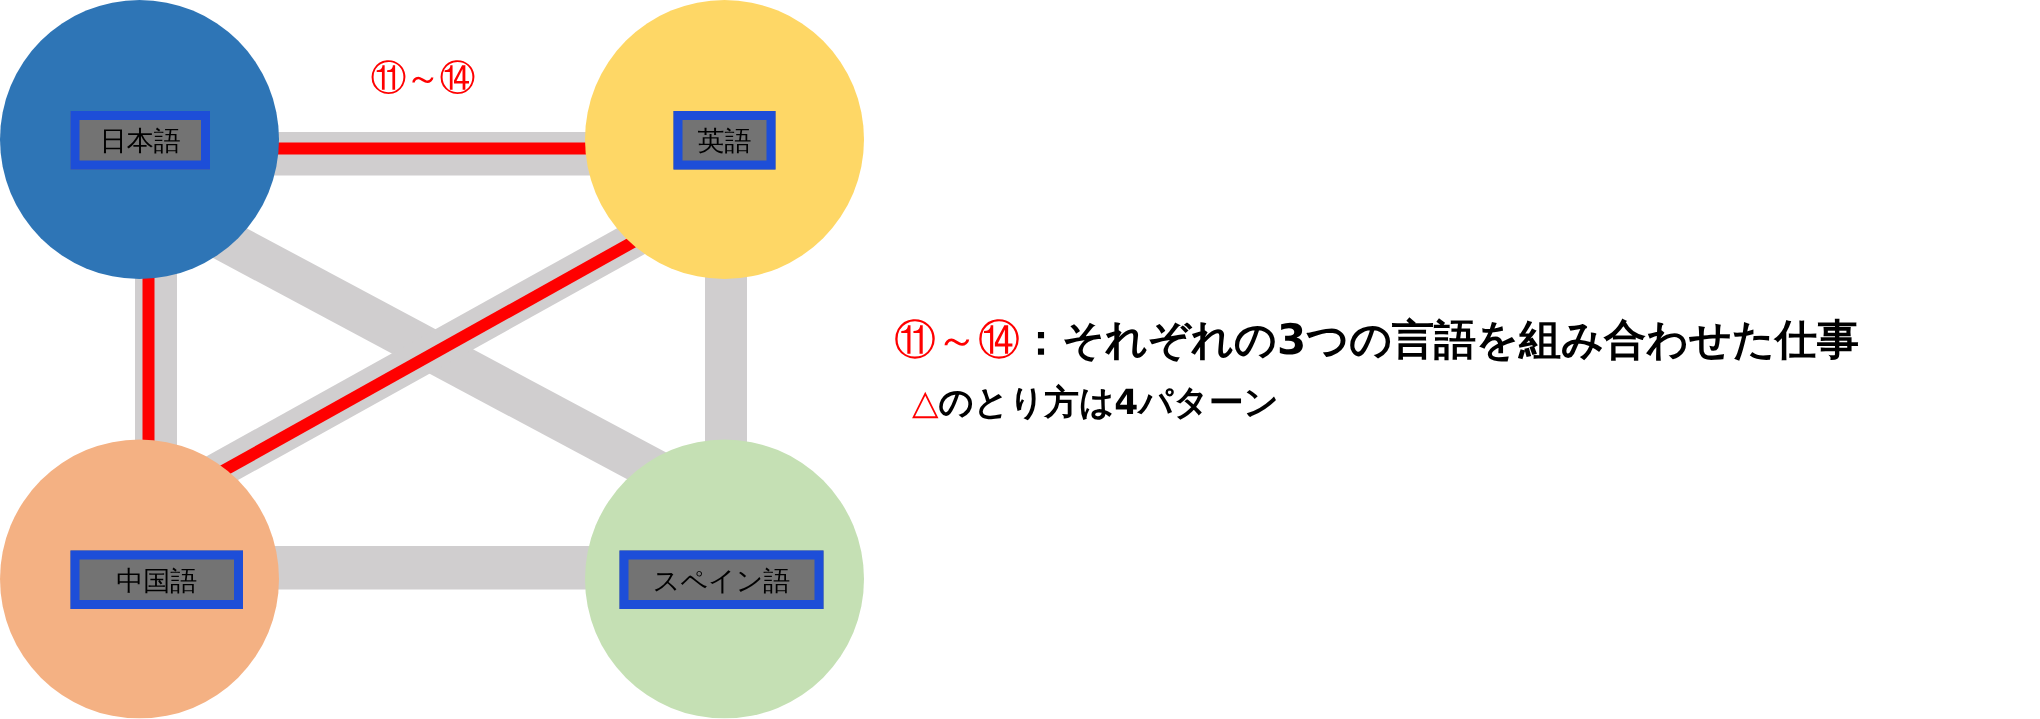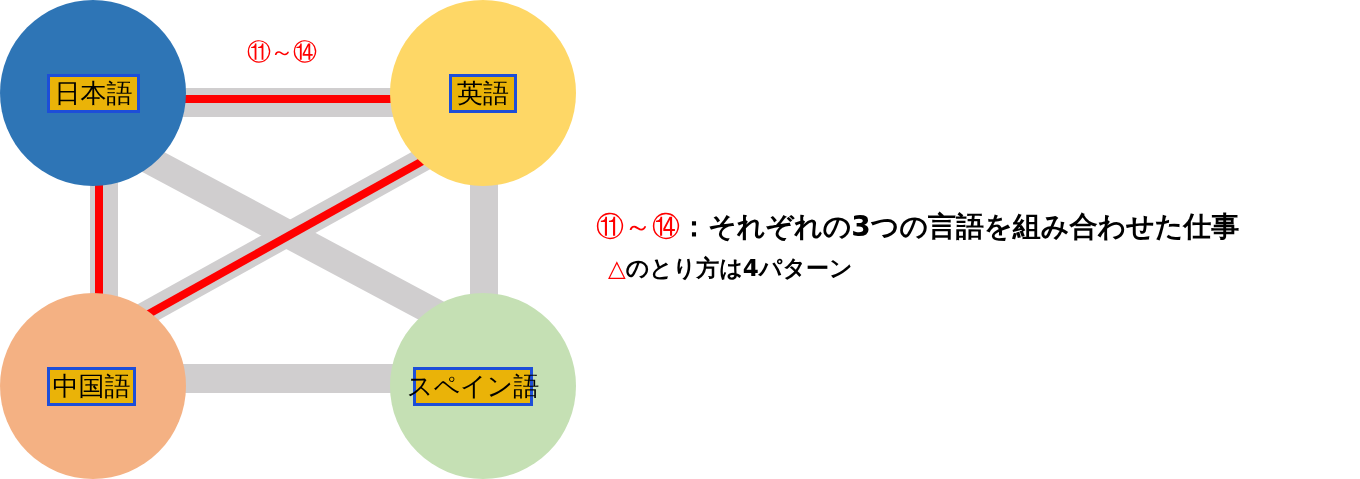--- a/index.html
+++ b/index.html
@@ -1,22 +1,22 @@
 <!DOCTYPE html>
 <html><head>
   <meta charset="utf-8">
   <style>
     html, body { margin: 0; padding: 0; background: #ffffff; }
     body { width: 1360px; height: 479px; position: relative; overflow: hidden;
            font-family: "DejaVu Sans", "Liberation Sans", sans-serif; }
     #diagram { position: absolute; left: 0; top: 0; width: 600px; height: 479px; }
     .node-label {
-      position: absolute; background: #eab308; border: 3px solid #1d4ed8;
+      position: absolute; background: #737373; border: 6px solid #1d4ed8;
       box-sizing: border-box; display: flex; align-items: center; justify-content: center;
-      font-size: 26px; color: #000; white-space: nowrap;
+      font-size: 18px; color: #000; white-space: nowrap;
     }
     .edge-label {
       position: absolute; color: #ff0000; font-size: 24px; white-space: nowrap;
       letter-spacing: -1px;
     }
     .legend { position: absolute; left: 596px; white-space: nowrap; font-weight: bold; color: #000; }
     .legend .red { color: #ff0000; font-weight: normal; }
     #legend-line1 { top: 208px; font-size: 28px; }
     #legend-line2 { top: 253px; font-size: 23px; margin-left: 12px; }
   </style>
@@ -43,21 +43,21 @@
   <circle cx="93" cy="93" r="93" fill="#2e75b6"></circle>
   <circle cx="483" cy="93" r="93" fill="#fed766"></circle>
   <circle cx="93" cy="386" r="93" fill="#f4b183"></circle>
   <circle cx="483" cy="386" r="93" fill="#c5e0b4"></circle>
 </svg>
 
 <div class="edge-label" style="left:247px; top:36px;">⑪～⑭</div>
 
 <div class="node-label" style="left:47px; top:74px; width:93px; height:39px;">日本語</div>
 <div class="node-label" style="left:449px; top:74px; width:68px; height:39px;font-family:Liberation Serif, serif;">英語</div>
-<div class="node-label" style="left:47px; top:367px; width:89px; height:39px;">中国語</div>
-<div class="node-label" style="left:413px; top:367px; width:120px; height:39px;">スペイン語</div>
+<div class="node-label" style="left:47px; top:367px; width:115px; height:39px;">中国語</div>
+<div class="node-label" style="left:413px; top:367px; width:136px; height:39px;">スペイン語</div>
 
 <div class="legend" id="legend-line1">
   <span class="red">⑪～⑭</span><span>：それぞれの3つの言語を組み合わせた仕事</span>
 </div>
 <div class="legend" id="legend-line2">
   <span class="red">△</span><span>のとり方は4パターン</span>
 </div>
 
 </body></html>

